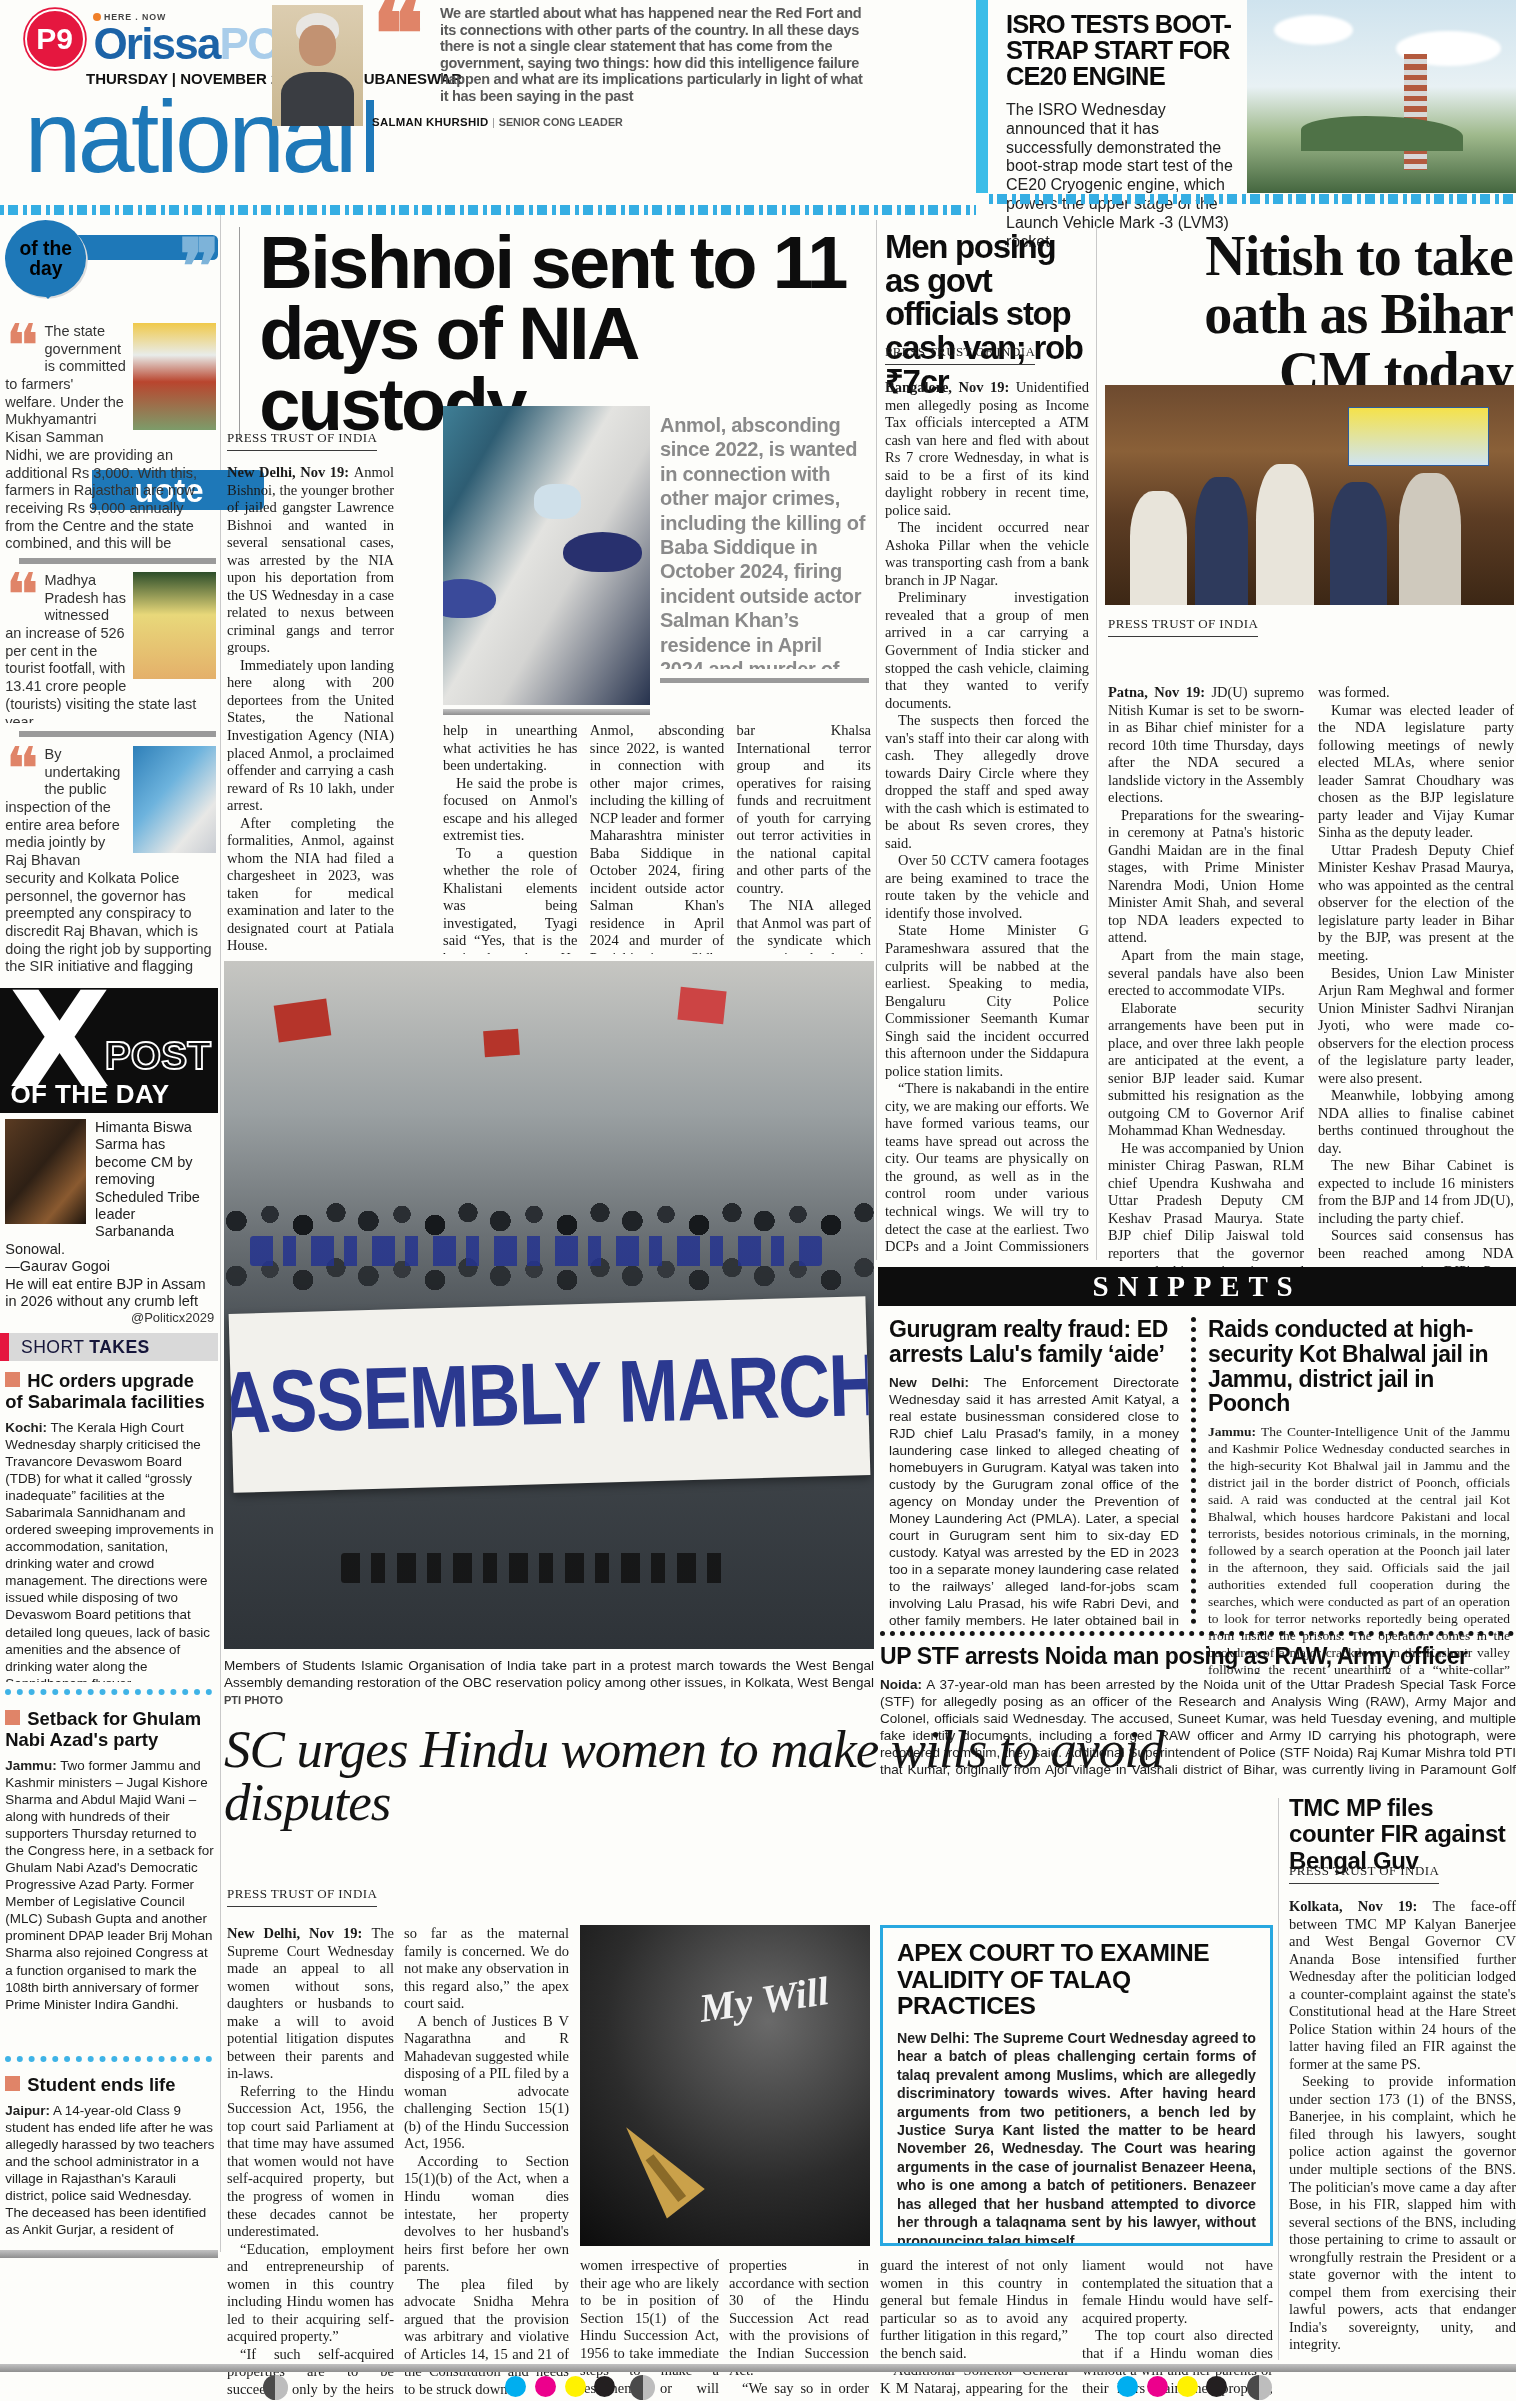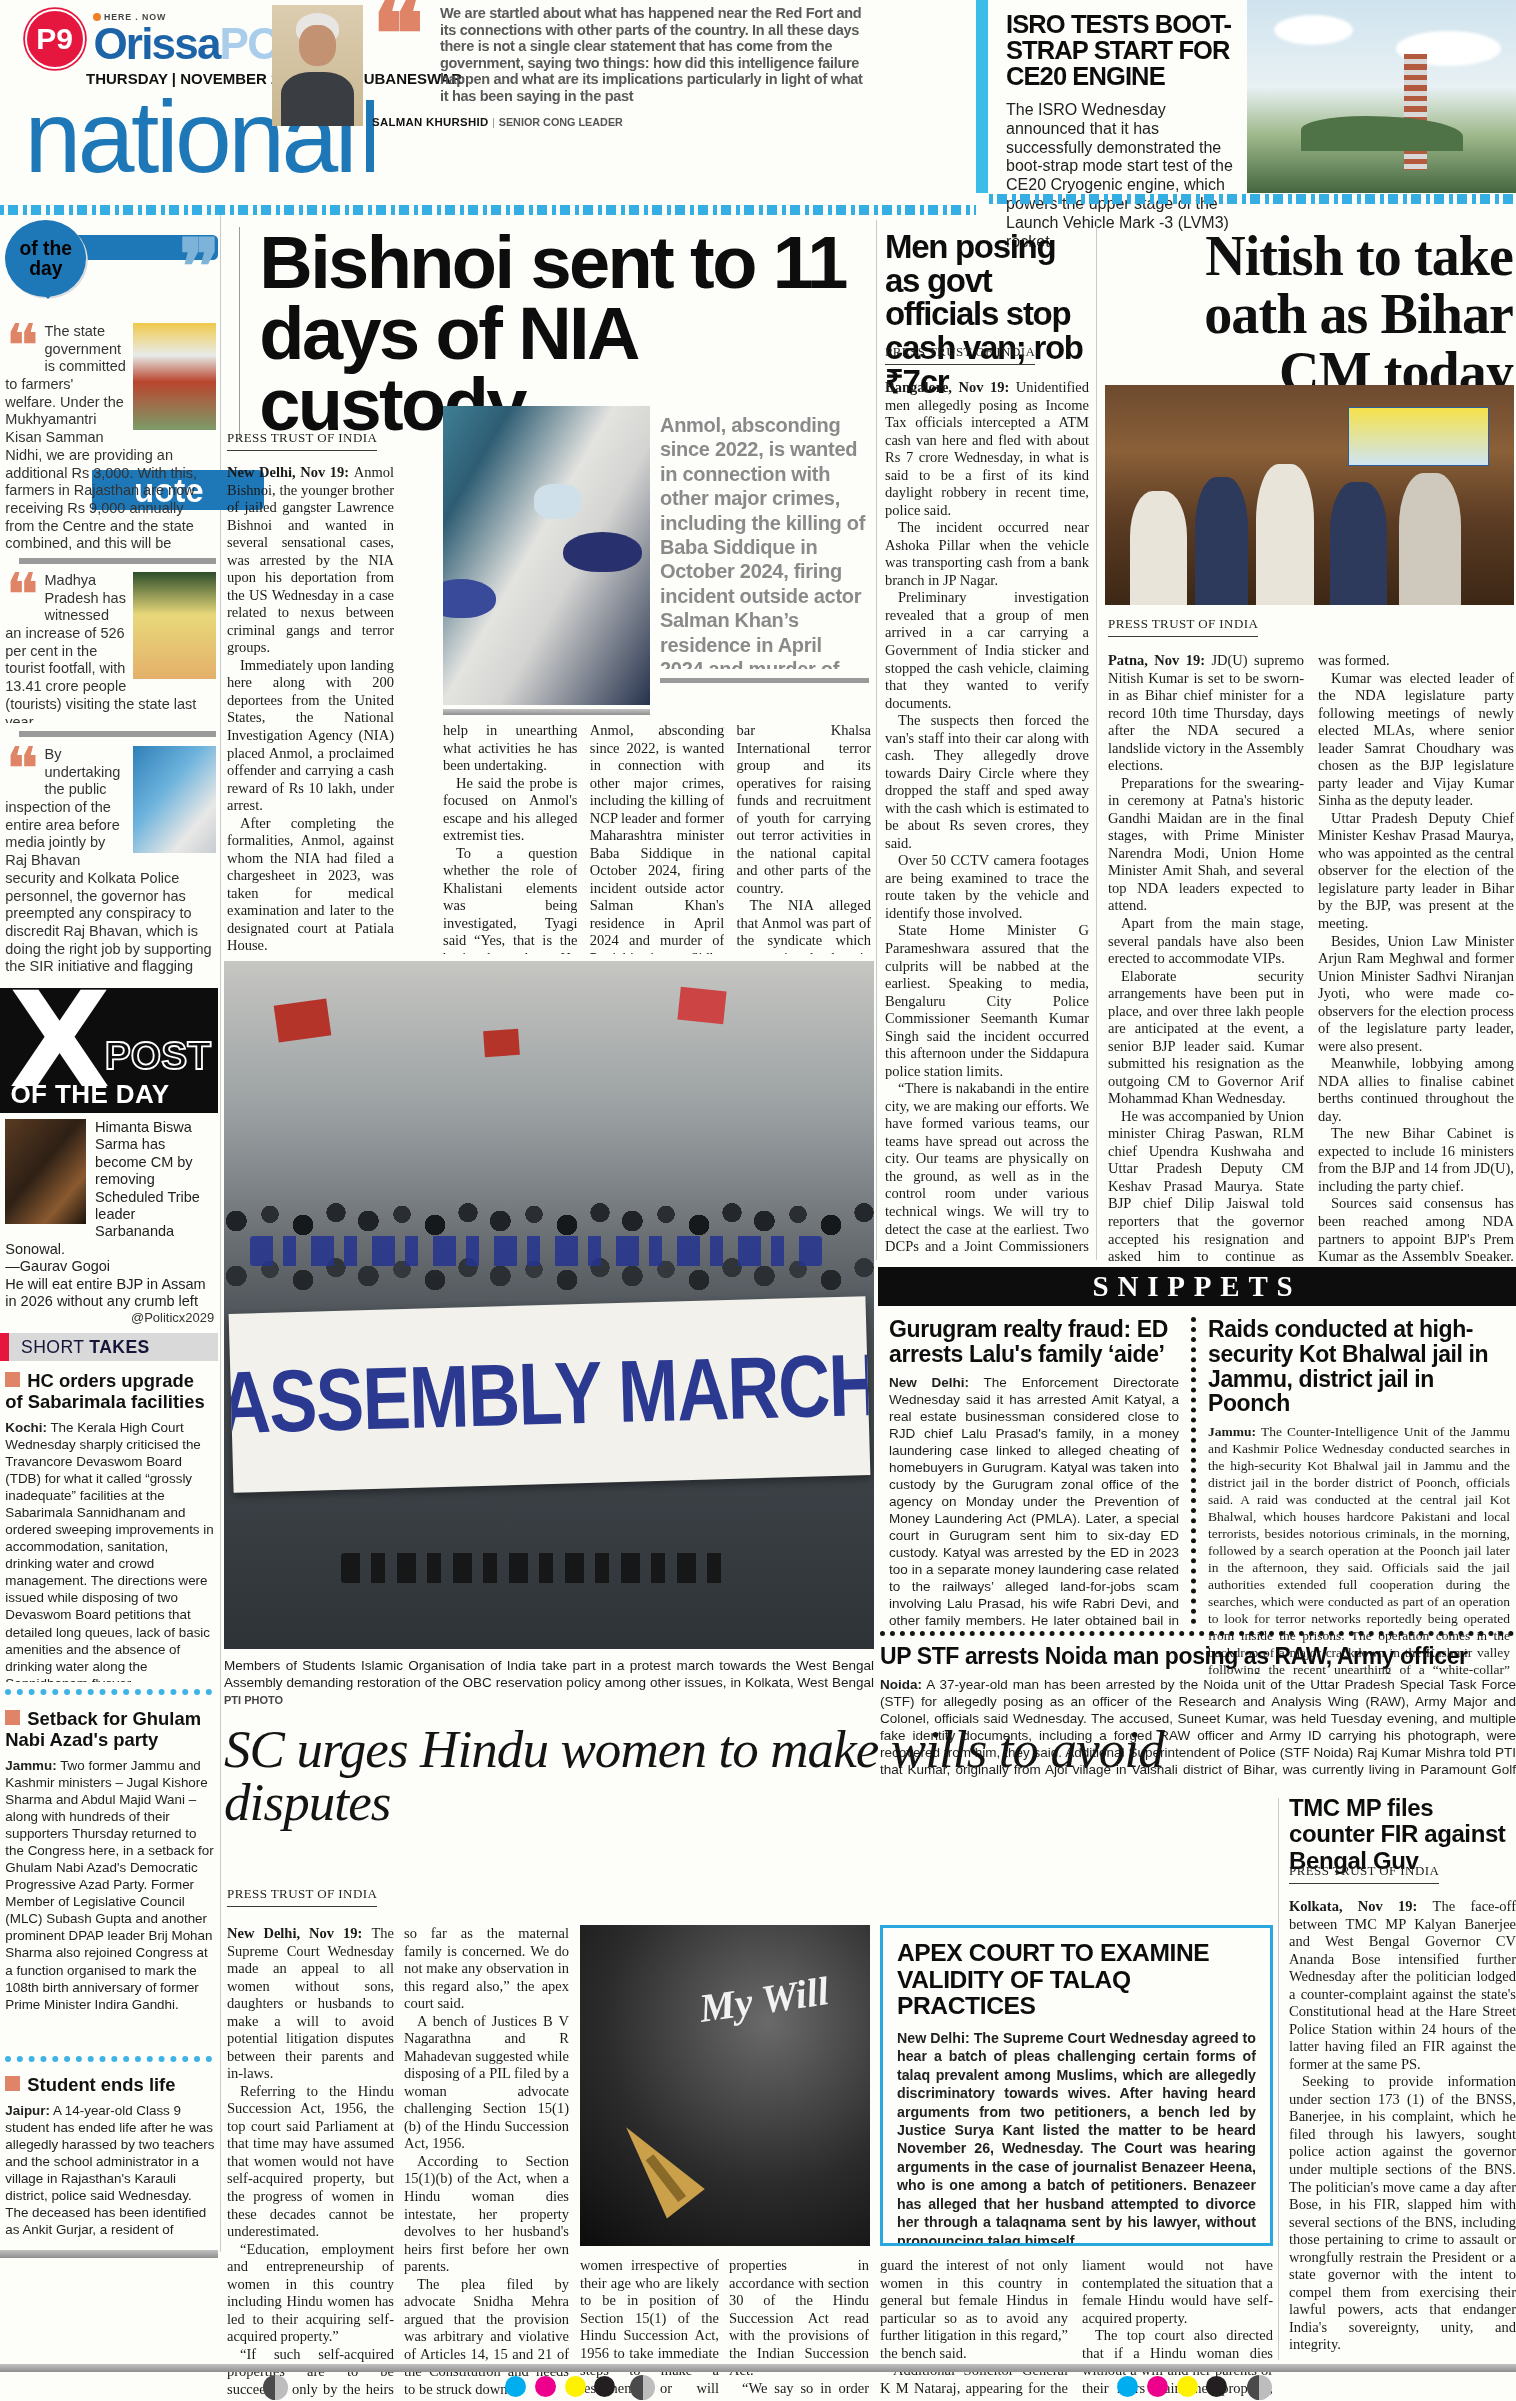--- a/index.html
+++ b/index.html
@@ -73,21 +73,21 @@
   #bishnoi-pq{font-family:"Liberation Sans","DejaVu Sans",sans-serif;font-weight:700;font-size:20px;
               line-height:1.22;color:#8a8a8a;letter-spacing:-0.3px;}
   .pq-rule{position:absolute;height:5.3px;background:#9a9a9a;}
   .lower-row{position:absolute;display:flex;gap:12.3px;}
   .lower-row .c{flex:1;}
   
   #cash-h{font-size:33px;font-weight:900;letter-spacing:-1.3px;line-height:1.02;color:#0d0d0d;
           font-family:Liberation Sans, sans-serif;}
   
   #nitish-h{font-size:56px;font-weight:600;letter-spacing:-0.9px;line-height:1.04;color:#101010;text-align:right;}
-  .twocol{position:absolute;display:flex;gap:14px;}
+  .twocol{position:absolute;display:flex;gap:14px;margin-top:32px;}
   .twocol .c{flex:1;}
   
   #snip-bar{background:#0d0d0d;color:#fff;display:flex;align-items:center;justify-content:center;}
   #snip-bar .t{font-size:29px;font-weight:700;letter-spacing:8.8px;}
   .snip h3{margin:0 0 7px 0;font-size:23px;font-weight:800;letter-spacing:-0.4px;line-height:1.08;color:#0d0d0d;
            font-family:"Liberation Sans","DejaVu Sans",sans-serif;}
   .snip .body{font-size:13.5px;line-height:1.26;color:#1d1d1d;}
   .snip .body .lead{font-weight:700;}
   .vdots{position:absolute;border-left:5.3px dotted #151515;}
   .hdots{position:absolute;border-top:5.3px dotted #151515;}

